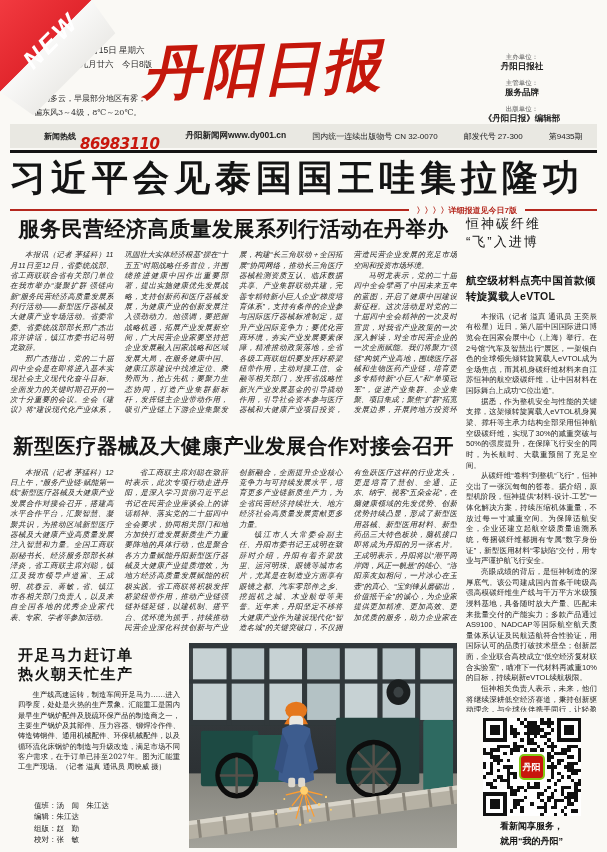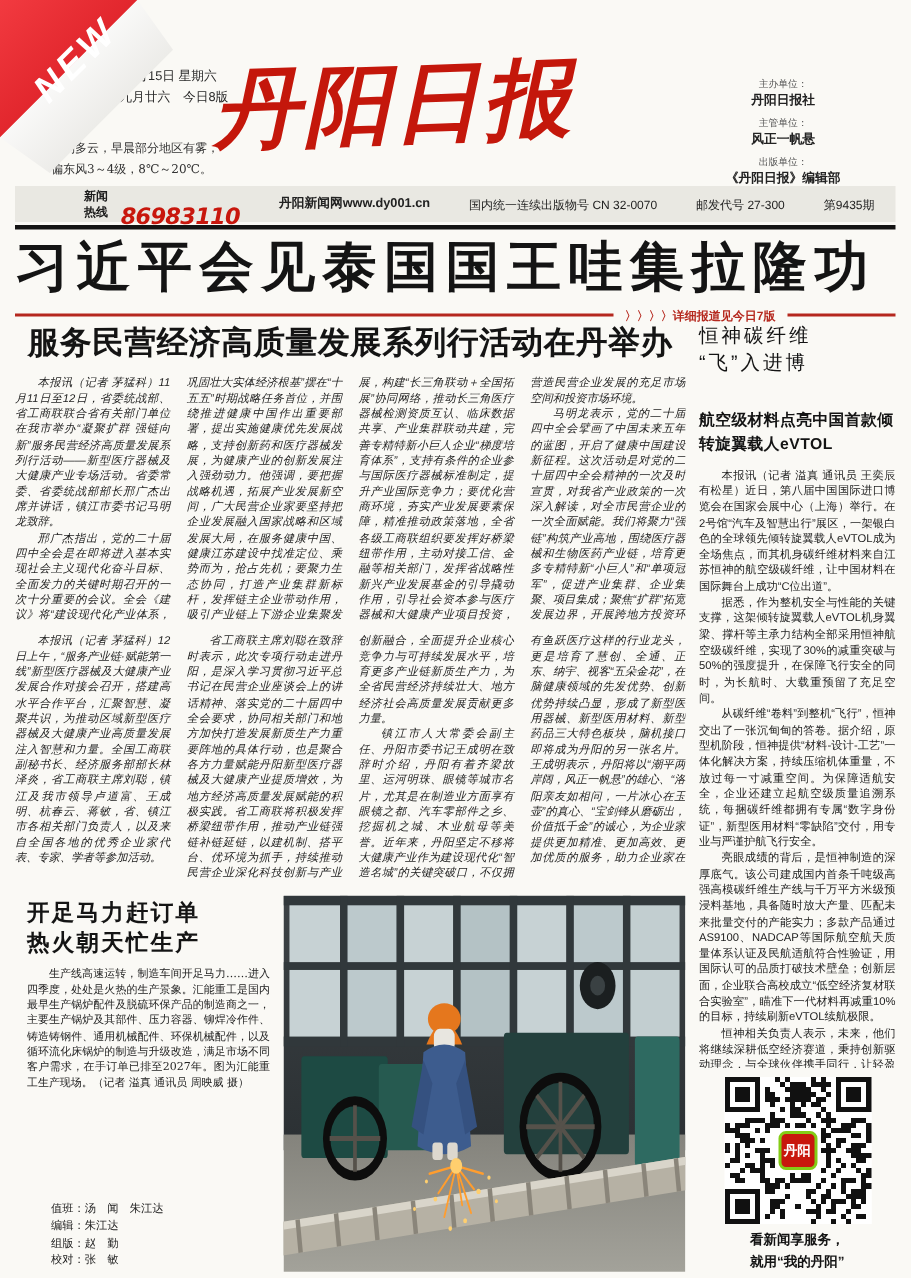--- a/index.html
+++ b/index.html
@@ -22,21 +22,21 @@
     font-family:"DejaVu Serif",serif;text-align:justify;}
   .masthead{position:absolute;left:142px;top:38px;width:250px;font-size:58px;line-height:1.1;
     color:#c4170b;font-family:"DejaVu Serif",serif;font-weight:bold;font-style:italic;
     transform:rotate(-2deg);letter-spacing:2px;white-space:nowrap;}
   .pub-block{position:absolute;right:26px;top:52px;width:118px;text-align:center;}
   .pub-pair{margin-bottom:5px;}
   .pub-label{font-size:6.5px;color:#555;line-height:1.4;}
   .pub-value{font-size:8.5px;font-weight:bold;color:#222;line-height:1.4;}
   
   .infobar{position:absolute;left:10px;right:10px;top:124px;height:24px;background:#e9e8e2;
-    display:flex;align-items:center;padding:0 14px 0 46px;box-sizing:border-box;}
+    display:flex;align-items:center;padding:0 14px 0 34px;box-sizing:border-box;}
   .hotline-label{font-size:8px;font-weight:bold;}
   .hotline-number{font-size:15px;font-weight:bold;font-style:italic;color:#c8170d;margin-left:4px;letter-spacing:-0.5px;
     font-family:"DejaVu Sans",sans-serif;margin-top:16px;}
   .ib-item{font-size:8px;color:#222;margin-left:26px;white-space:nowrap;}
   .ib-site{font-weight:bold;font-size:8.5px;}
   .black-rule{position:absolute;left:10px;right:10px;top:150px;height:3px;background:#141414;}
   
   .lead{position:absolute;left:10px;right:10px;top:159px;}
   .lead h1{margin:0;font-size:36px;line-height:1.05;font-weight:900;color:#141414;
     letter-spacing:5px;white-space:nowrap;}
@@ -94,21 +94,21 @@
 </div>
 <div class="weather">晴到多云，早晨部分地区有雾，偏东风3～4级，8℃～20℃。</div>
 <div class="masthead">丹阳日报</div>
 <div class="pub-block">
   <div class="pub-pair">
     <div class="pub-label">主办单位：</div>
     <div class="pub-value">丹阳日报社</div>
   </div>
   <div class="pub-pair">
     <div class="pub-label">主管单位：</div>
-    <div class="pub-value">风正一帆悬</div>
+    <div class="pub-value">服务品牌</div>
   </div>
   <div class="pub-pair">
     <div class="pub-label">出版单位：</div>
     <div class="pub-value">《丹阳日报》编辑部</div>
   </div>
 </div>
 
 <div class="infobar">
   <span class="hotline-label">新闻热线</span>
   <span class="hotline-number">86983110</span>
@@ -131,20 +131,21 @@
 <div class="main">
 
   <div class="col-left">
     <div class="a-title a1-title">服务民营经济高质量发展系列行活动在丹举办</div>
     <div class="body-cols a1-body">
         <p>本报讯（记者 茅猛科）11月11日至12日，省委统战部、省工商联联合省有关部门单位在我市举办“凝聚扩群 强链向新”服务民营经济高质量发展系列行活动——新型医疗器械及大健康产业专场活动。省委常委、省委统战部部长邢广杰出席并讲话，镇江市委书记马明龙致辞。</p>
         <p>邢广杰指出，党的二十届四中全会是在即将进入基本实现社会主义现代化奋斗目标、全面发力的关键时期召开的一次十分重要的会议。全会《建议》将“建设现代化产业体系，巩固壮大实体经济根基”摆在“十五五”时期战略任务首位，并围绕推进健康中国作出重要部署，提出实施健康优先发展战略，支持创新药和医疗器械发展，为健康产业的创新发展注入强劲动力。他强调，要把握战略机遇，拓展产业发展新空间，广大民营企业家要坚持把企业发展融入国家战略和区域发展大局，在服务健康中国、健康江苏建设中找准定位、乘势而为，抢占先机；要聚力生态协同，打造产业集群新标杆，发挥链主企业带动作用，吸引产业链上下游企业集聚发展，构建“长三角联动＋全国拓展”协同网络，推动长三角医疗器械检测资质互认、临床数据共享、产业集群联动共建，完善专精特新小巨人企业“梯度培育体系”，支持有条件的企业参与国际医疗器械标准制定，提升产业国际竞争力；要优化营商环境，夯实产业发展要素保障，精准推动政策落地，全省各级工商联组织要发挥好桥梁纽带作用，主动对接工信、金融等相关部门，发挥省战略性新兴产业发展基金的引导撬动作用，引导社会资本参与医疗器械和大健康产业项目投资，营造民营企业发展的充足市场空间和投资市场环境。</p>
         <p>马明龙表示，党的二十届四中全会擘画了中国未来五年的蓝图，开启了健康中国建设新征程。这次活动是对党的二十届四中全会精神的一次及时宣贯，对我省产业政策的一次深入解读，对全市民营企业的一次全面赋能。我们将聚力“强链”构筑产业高地，围绕医疗器械和生物医药产业链，培育更多专精特新“小巨人”和“单项冠军”，促进产业集群、企业集聚、项目集成；聚焦“扩群”拓宽发展边界，开展跨地方投资环境、招商项目推介，积极参与长三角区域产业协作配套，做大做强生命健康集群；聚焦“强链”打造更优生态，落实各项惠企政策，强化土地、资金、人才等要素保障，加大项目全生命周期跟踪服务力度，持续擦亮“镇合意”服务品牌；聚焦“向新”激发创新活力，深化体制机制改革，注重科技投入特殊供给，推动产学研深度融合，加速科技成果转化应用。（下转2版）</p>
       </div>
 
+    <div class="a-title a2-title">新型医疗器械及大健康产业发展合作对接会召开</div>
     <div class="body-cols a2-body">
         <p>本报讯（记者 茅猛科）12日上午，“服务产业链·赋能第一线”新型医疗器械及大健康产业发展合作对接会召开，搭建高水平合作平台，汇聚智慧、凝聚共识，为推动区域新型医疗器械及大健康产业高质量发展注入智慧和力量。全国工商联副秘书长、经济服务部部长林泽炎，省工商联主席刘聪，镇江及我市领导卢道富、王成明、杭春云、蒋敏，省、镇江市各相关部门负责人，以及来自全国各地的优秀企业家代表、专家、学者等参加活动。</p>
         <p>省工商联主席刘聪在致辞时表示，此次专项行动走进丹阳，是深入学习贯彻习近平总书记在民营企业座谈会上的讲话精神、落实党的二十届四中全会要求，协同相关部门和地方加快打造发展新质生产力重要阵地的具体行动，也是聚合各方力量赋能丹阳新型医疗器械及大健康产业提质增效，为地方经济高质量发展赋能的积极实践。省工商联将积极发挥桥梁纽带作用，推动产业链强链补链延链，以建机制、搭平台、优环境为抓手，持续推动民营企业深化科技创新与产业创新融合，全面提升企业核心竞争力与可持续发展水平，培育更多产业链新质生产力，为全省民营经济持续壮大、地方经济社会高质量发展贡献更多力量。</p>
         <p>镇江市人大常委会副主任、丹阳市委书记王成明在致辞时介绍，丹阳有着齐梁故里、运河明珠、眼镜等城市名片，尤其是在制造业方面享有眼镜之都、汽车零部件之乡、挖掘机之城、木业航母等美誉。近年来，丹阳坚定不移将大健康产业作为建设现代化“智造名城”的关键突破口，不仅拥有鱼跃医疗这样的行业龙头，更是培育了慧创、全通、正东、纳宇、视客“五朵金花”，在脑健康领域的先发优势、创新优势持续凸显，形成了新型医用器械、新型医用材料、新型药品三大特色板块，脑机接口即将成为丹阳的另一张名片。王成明表示，丹阳将以“潮平两岸阔，风正一帆悬”的雄心、“洛阳亲友如相问，一片冰心在玉壶”的真心、“宝剑锋从磨砺出，价值抵千金”的诚心，为企业家提供更加精准、更加高效、更加优质的服务，助力企业家在丹阳投资兴业、共同成长、共同进步。</p>
       </div>
 
     <div class="bottom-row">
       <div class="photo-box">
         <div class="pb-title">
           <div>开足马力赶订单</div>

